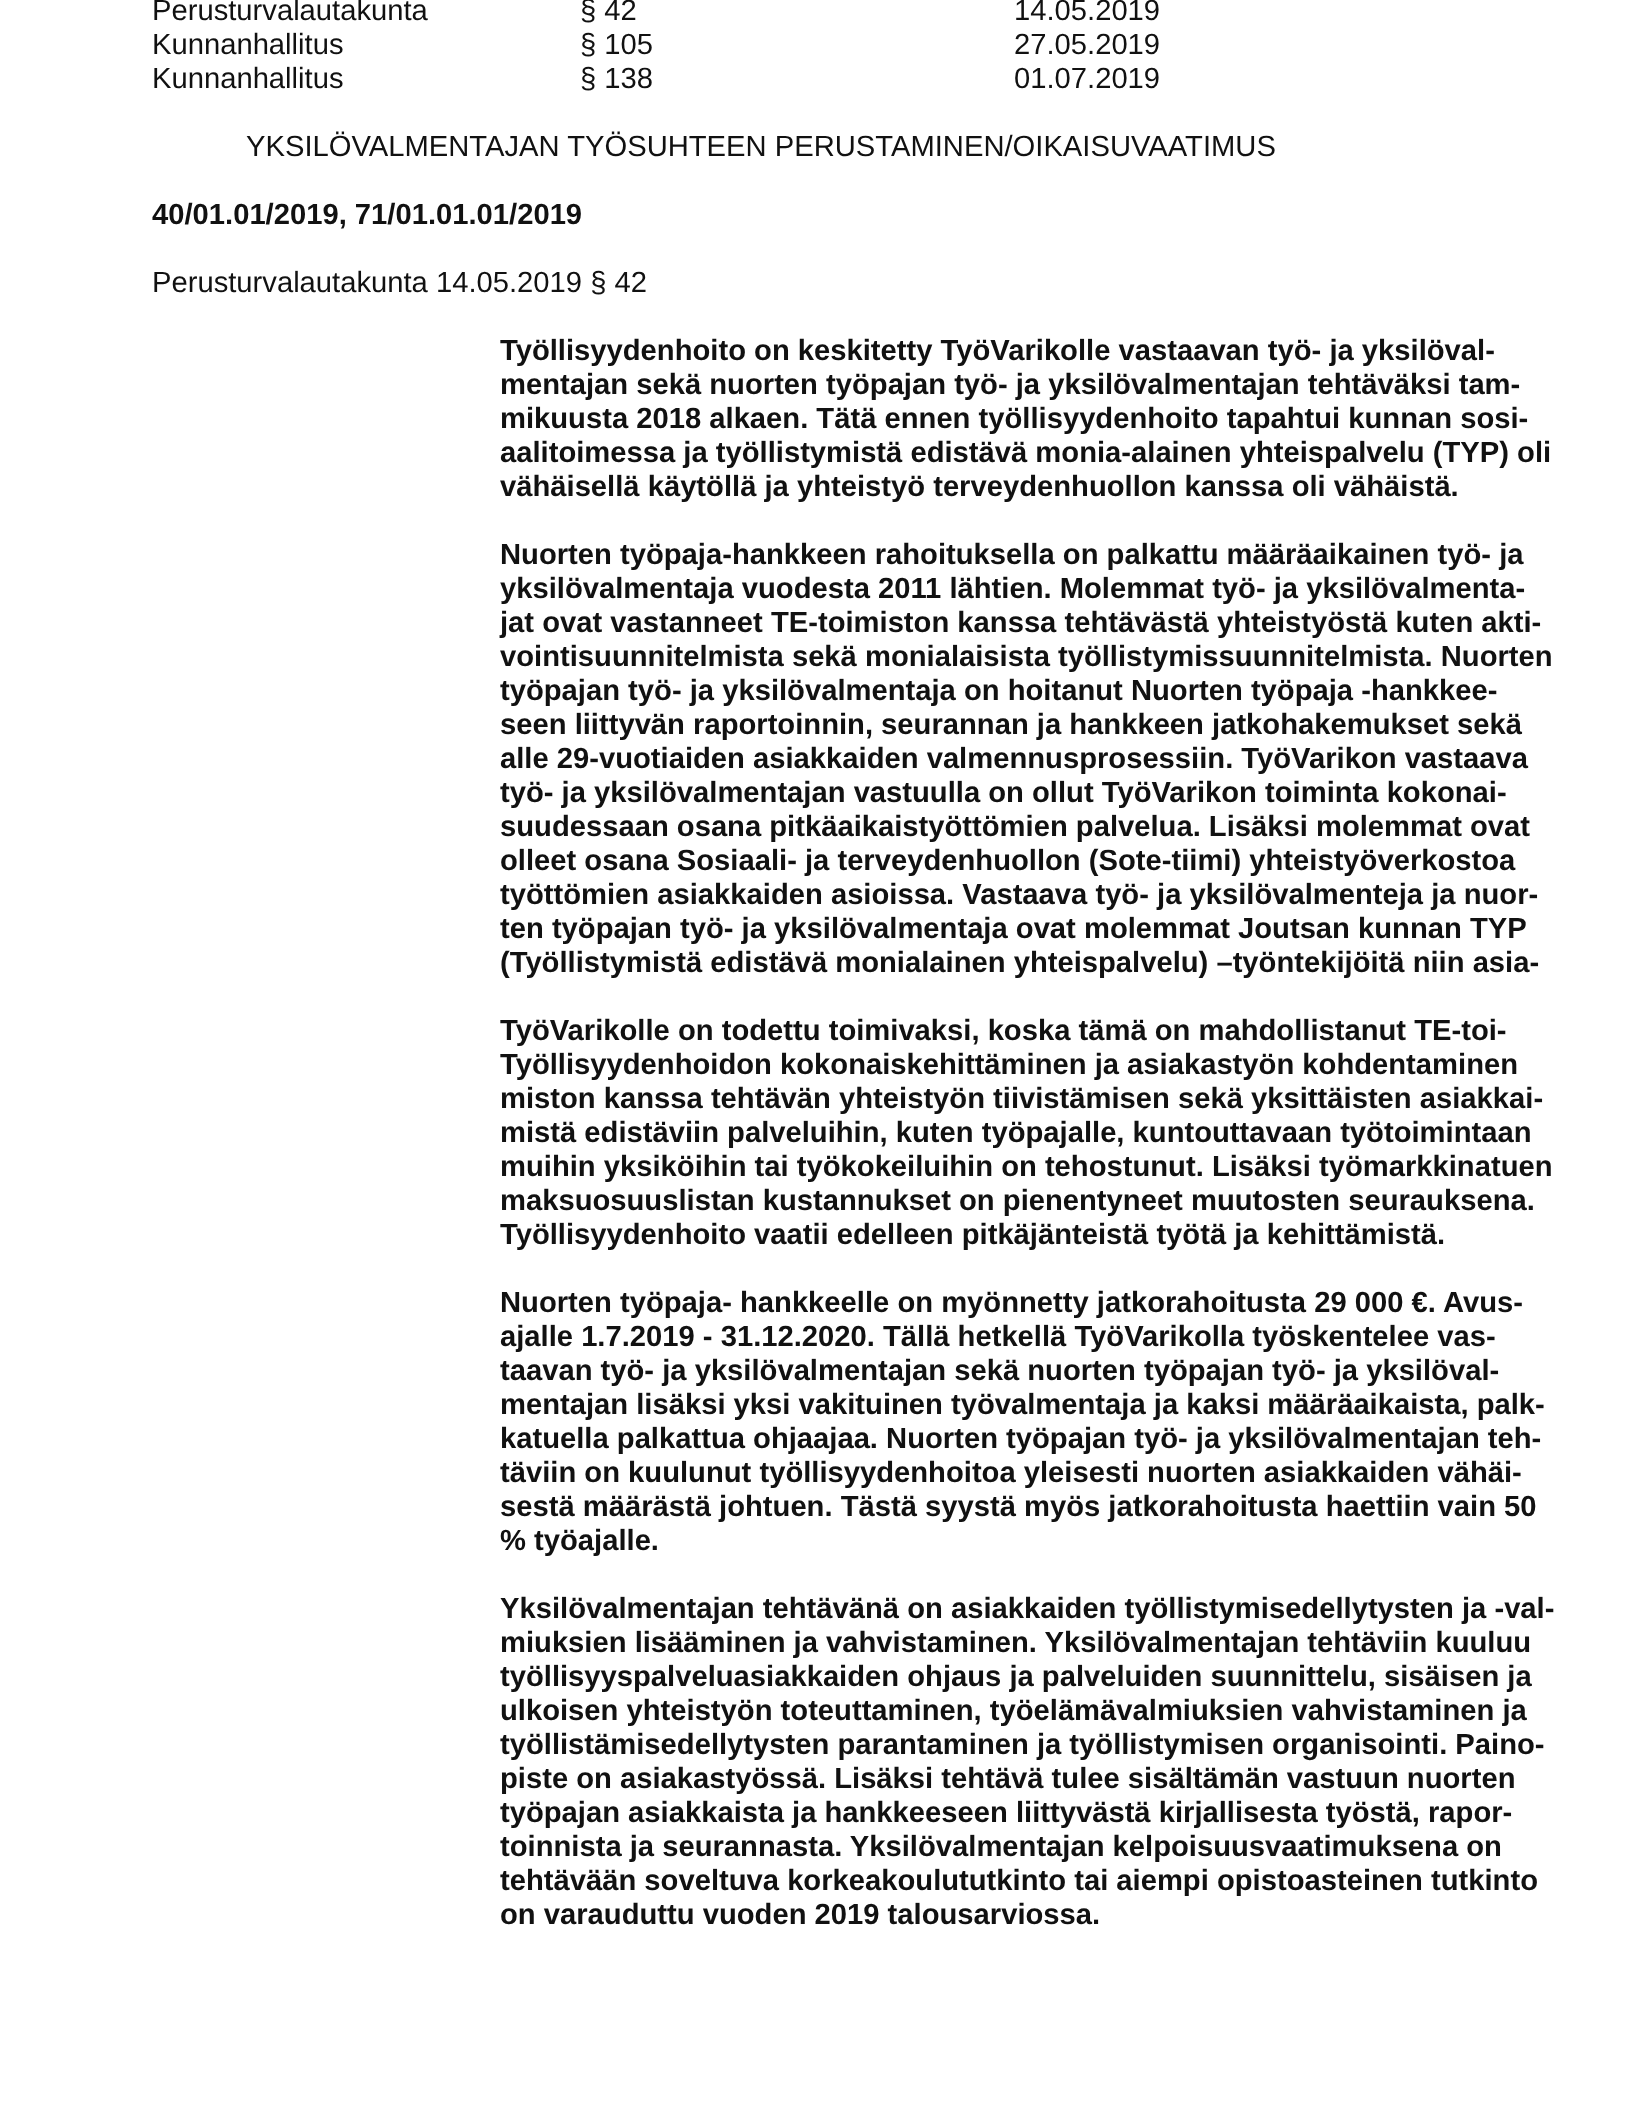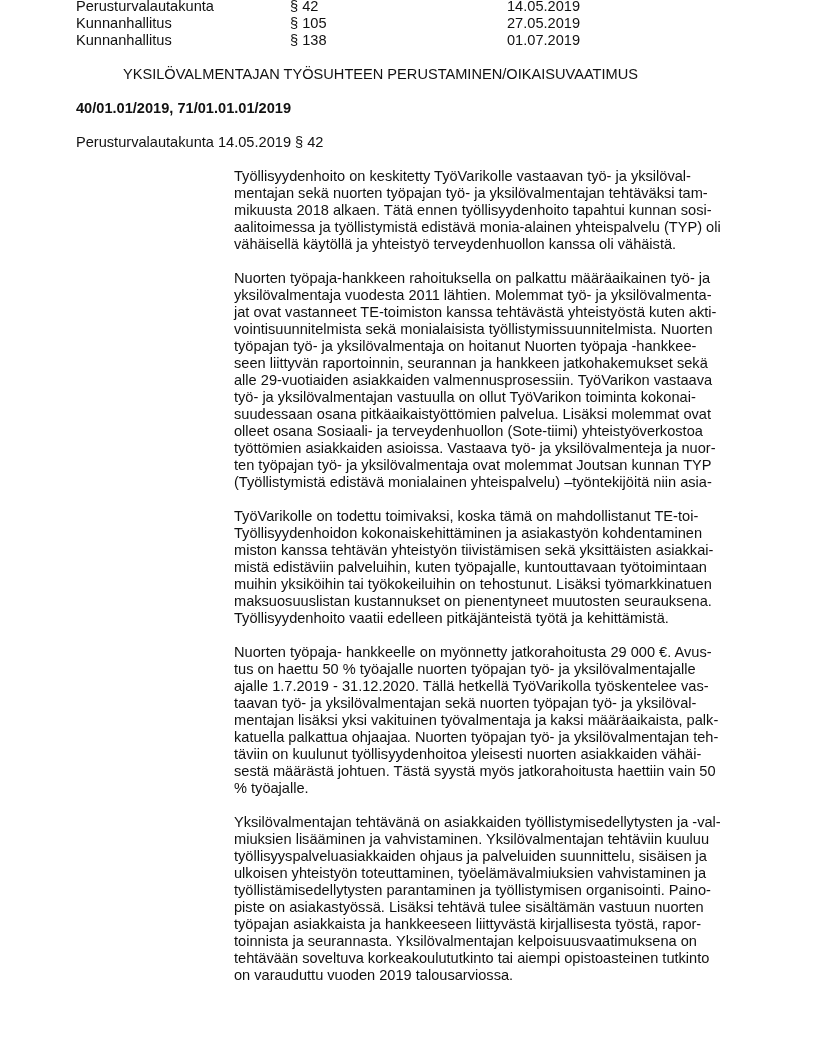--- a/index.html
+++ b/index.html
@@ -10,21 +10,21 @@
     }
     .meta-table { position: absolute; left: 76px; top: -2px; }
     .meta-row { position: relative; height: 17px; line-height: 17px; white-space: nowrap; }
     .meta-row span { position: absolute; top: 0; }
     .col-body { left: 0; }
     .col-para { left: 214px; }
     .col-date { left: 431px; }
     .title { position: absolute; left: 76px; top: 66px; line-height: 17px; white-space: nowrap; margin-left: 47px; }
     .ref { position: absolute; left: 76px; top: 100px; line-height: 17px; white-space: nowrap; font-weight: bold; }
     .session { position: absolute; left: 76px; top: 134px; line-height: 17px; white-space: nowrap; }
-    .body-text { position: absolute; left: 234px; top: 168px; width: 540px; }
+    .body-text { position: absolute; left: 250px; top: 168px; width: 540px; font-weight: bold; }
     .para { margin: 0 0 17px 0; }
     .line { display: block; height: 17px; line-height: 17px; white-space: nowrap; }
   </style>
 </head>
 <body>
 
 <div class="meta-table">
   <div class="meta-row">
     <span class="col-body">Perusturvalautakunta</span>
     <span class="col-para">§ 42</span>
@@ -73,21 +73,20 @@
     <span class="line">TyöVarikolle on todettu toimivaksi, koska tämä on mahdollistanut TE-toi-</span>
     <span class="line">Työllisyydenhoidon kokonaiskehittäminen ja asiakastyön kohdentaminen</span>
     <span class="line">miston kanssa tehtävän yhteistyön tiivistämisen sekä yksittäisten asiakkai-</span>
     <span class="line">mistä edistäviin palveluihin, kuten työpajalle, kuntouttavaan työtoimintaan</span>
     <span class="line">muihin yksiköihin tai työkokeiluihin on tehostunut. Lisäksi työmarkkinatuen</span>
     <span class="line">maksuosuuslistan kustannukset on pienentyneet muutosten seurauksena.</span>
     <span class="line">Työllisyydenhoito vaatii edelleen pitkäjänteistä työtä ja kehittämistä.</span>
   </p>
   <p class="para">
     <span class="line">Nuorten työpaja- hankkeelle on myönnetty jatkorahoitusta 29 000 €. Avus-</span>
-    <span class="line">tus on haettu 50 % työajalle nuorten työpajan työ- ja yksilövalmentajalle</span>
     <span class="line">ajalle 1.7.2019 - 31.12.2020. Tällä hetkellä TyöVarikolla työskentelee vas-</span>
     <span class="line">taavan työ- ja yksilövalmentajan sekä nuorten työpajan työ- ja yksilöval-</span>
     <span class="line">mentajan lisäksi yksi vakituinen työvalmentaja ja kaksi määräaikaista, palk-</span>
     <span class="line">katuella palkattua ohjaajaa. Nuorten työpajan työ- ja yksilövalmentajan teh-</span>
     <span class="line">täviin on kuulunut työllisyydenhoitoa yleisesti nuorten asiakkaiden vähäi-</span>
     <span class="line">sestä määrästä johtuen. Tästä syystä myös jatkorahoitusta haettiin vain 50</span>
     <span class="line">% työajalle.</span>
   </p>
   <p class="para">
     <span class="line">Yksilövalmentajan tehtävänä on asiakkaiden työllistymisedellytysten ja -val-</span>

